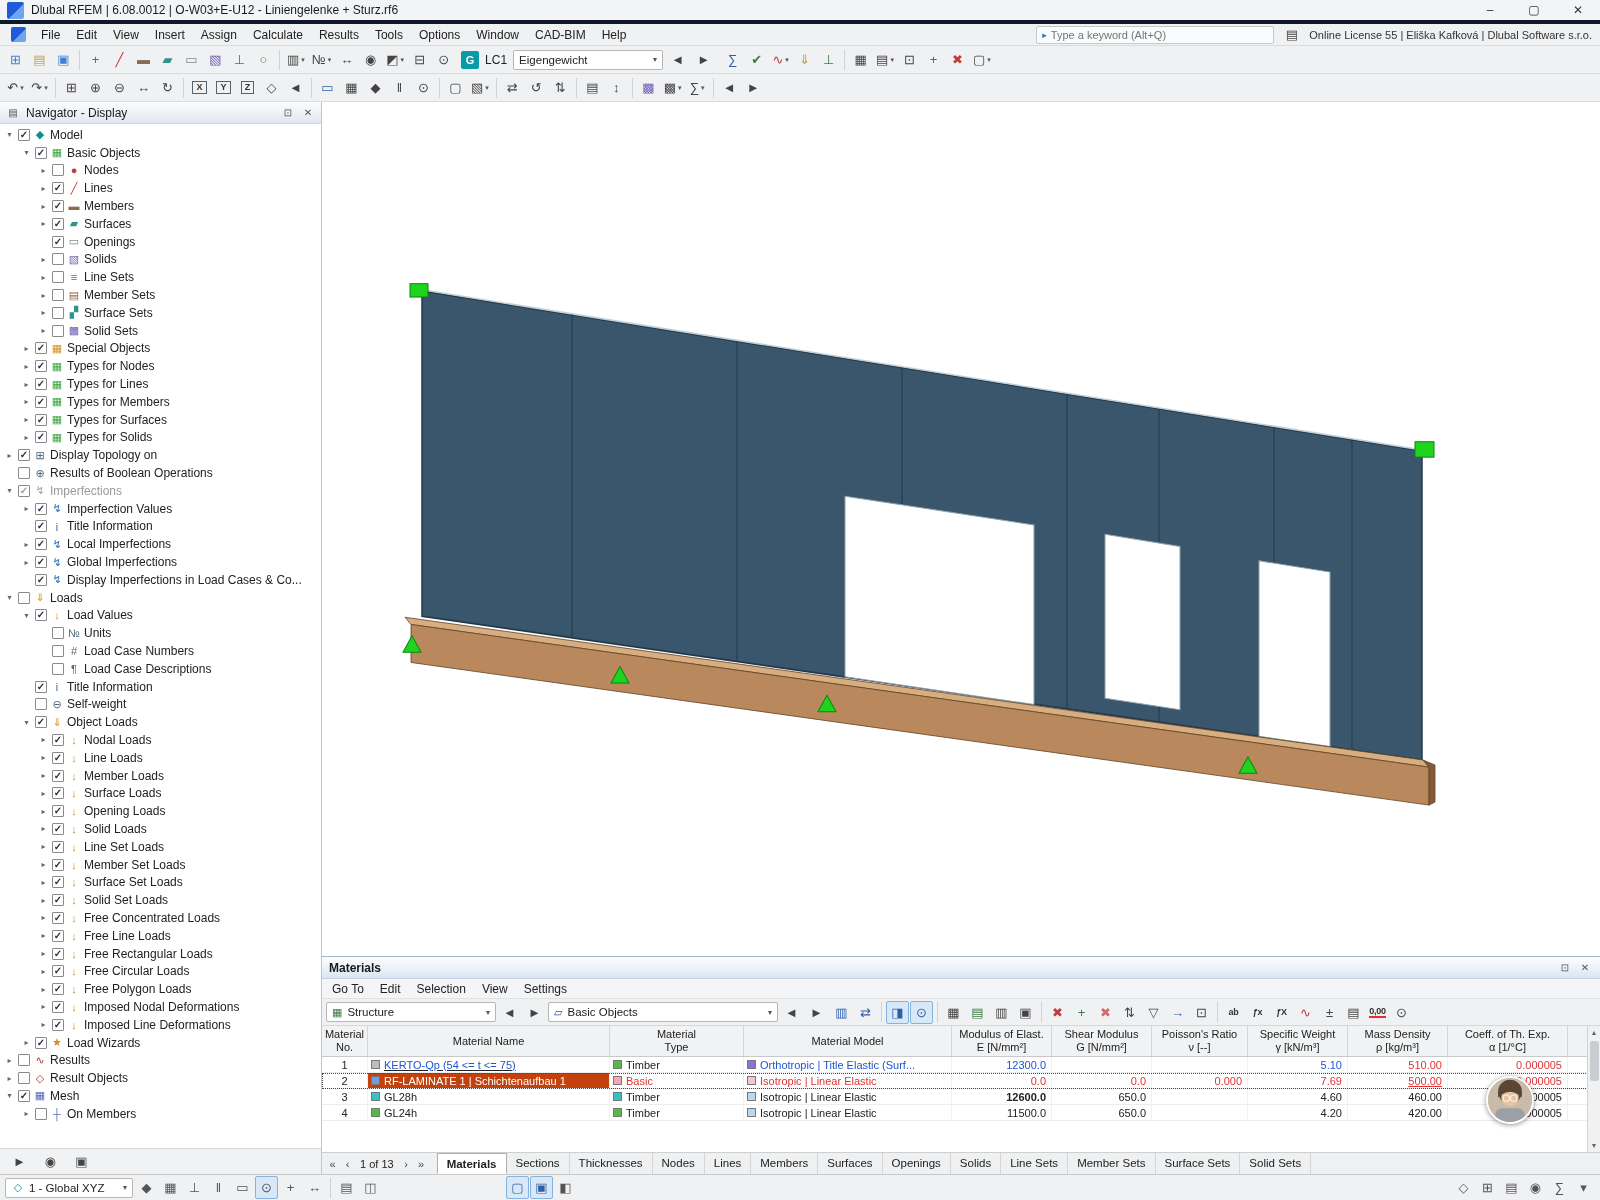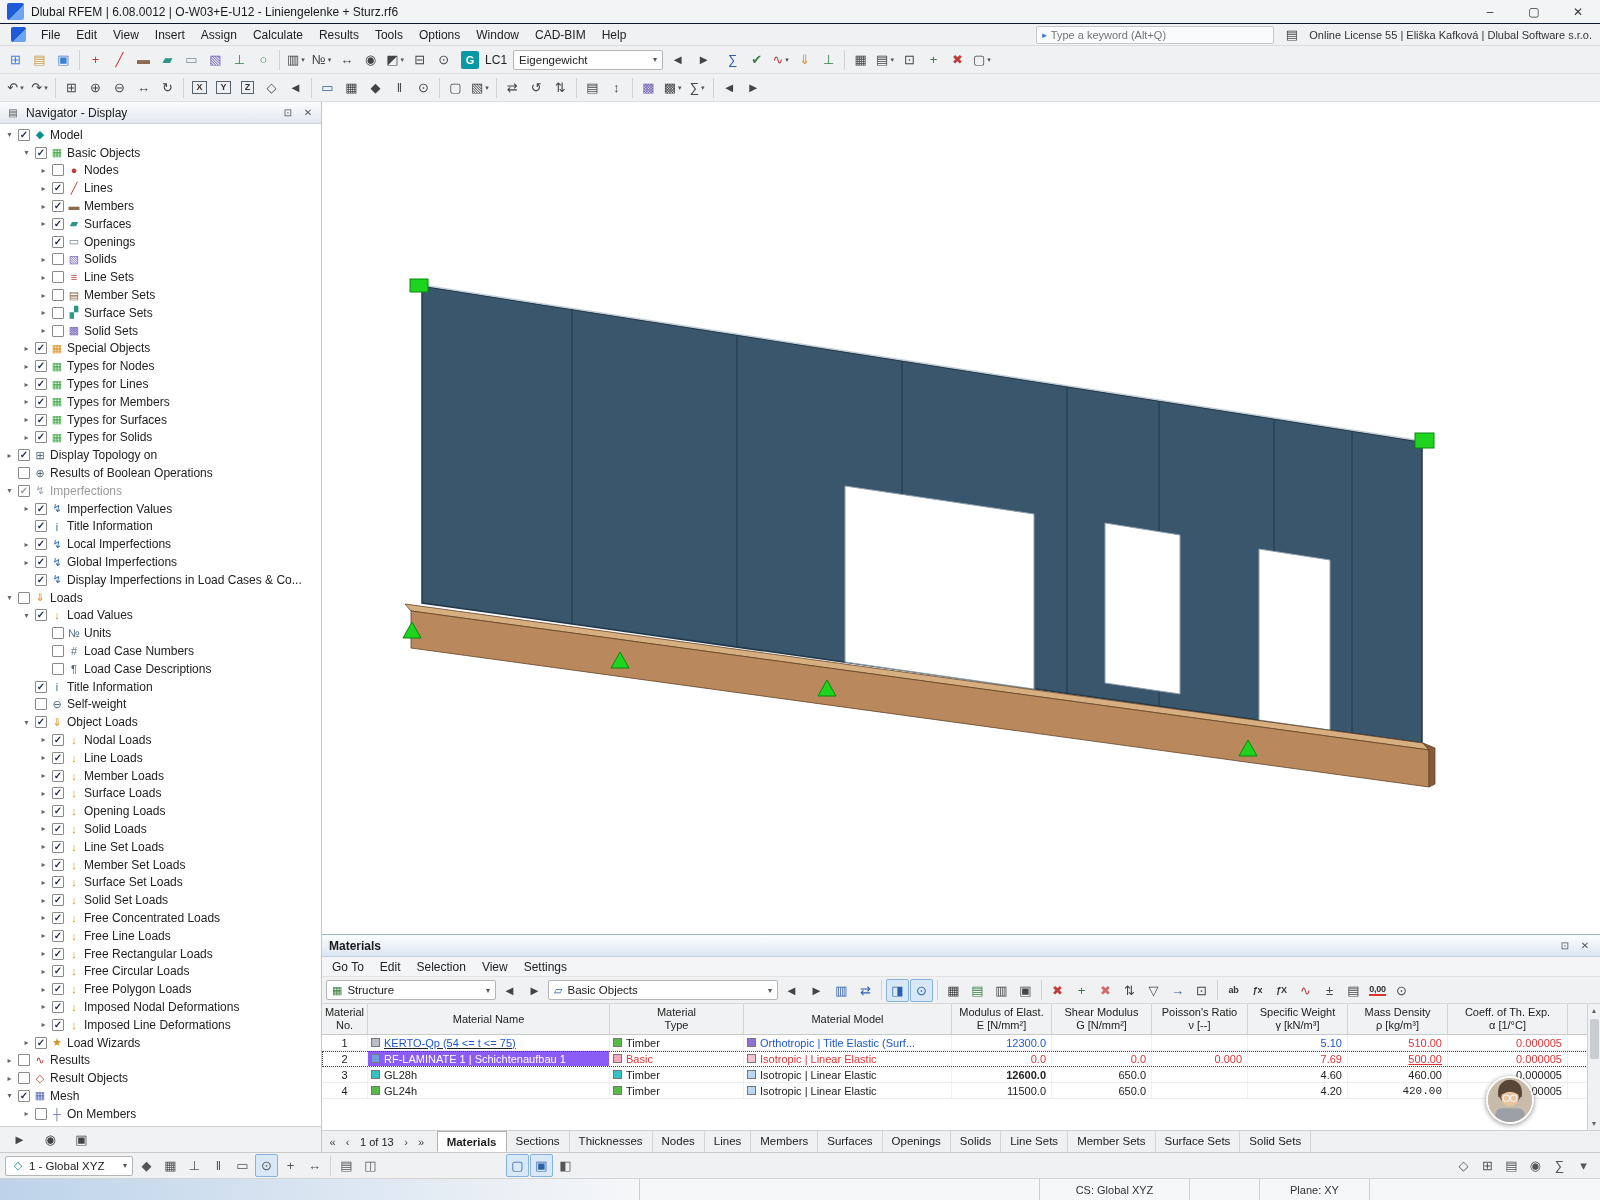--- a/index.html
+++ b/index.html
@@ -1,20 +1,20 @@
 <!DOCTYPE html>
 <html style="--wall: #39566c; --wall-edge: #223848; --wall-top: #c2cfd9; --beam-front: #b9895d; --beam-top: #d7ae80; --beam-end: #855a38; --beam-edge: #634427; --support: #1fd41f; --support-edge: #0c860c; --opening: #ffffff; --opening-edge: #8fa0ac;"><head>
 <meta charset="utf-8">
 <style>
 *{box-sizing:border-box;margin:0;padding:0}
 html,body{width:1600px;height:1200px}
 body{font-family:"Liberation Sans",sans-serif;font-size:12px;color:#222;background:#fff;overflow:hidden}
 .app{display:flex;flex-direction:column;height:100%;position:relative}
 
-.titlebar{height:24px;background:#f3f4f6;display:flex;align-items:center;border-bottom:1px solid #0f172a;flex:none}
+.titlebar{height:24px;background:#f3f4f6;display:flex;align-items:center;border-bottom:4px solid #0f172a;flex:none}
 .appicon{width:17px;height:17px;background:linear-gradient(135deg,#1d5bd8 55%,#6ea4f0 55%);margin:0 7px;border-radius:2px;flex:none}
 .title{font-size:12px;color:#1a1a1a;white-space:nowrap}
 .wincontrols{margin-left:auto;display:flex;height:100%}
 .wc{width:44px;display:flex;align-items:center;justify-content:center;font-size:12px;color:#333}
 
 .menubar{height:22px;background:#f0f1f3;display:flex;align-items:center;border-bottom:1px solid #dcdcdc;flex:none;padding-left:4px}
 .mi{padding:0 8px;line-height:22px;white-space:nowrap}
 .menuright{margin-left:auto;display:flex;align-items:center;gap:6px;padding-right:8px}
 .searchbox{width:238px;height:18px;background:#fafbfc;border:1px solid #c8c8c8;display:flex;align-items:center;padding:0 5px;border-radius:2px}
 .searchbox input{border:0;outline:0;background:transparent;font:11px "Liberation Sans",sans-serif;color:#777;width:100%}
@@ -70,21 +70,21 @@
 .thead{display:flex;background:#f1f2f3;border-bottom:1px solid #c9c9c9}
 .th{border-right:1px solid #d5d5d5;height:30px;display:flex;flex-direction:column;align-items:center;justify-content:center;line-height:13px;text-align:center;color:#222;flex:none;overflow:hidden;font-size:11px}
 .thfill{flex:1;background:#f1f2f3}
 .trw{display:flex;height:16px;border-bottom:1px solid #ededed;align-items:stretch}
 .trw.selrow{outline:1px dotted #444;outline-offset:-1px}
 .td{border-right:1px solid #f0f0f0;display:flex;align-items:center;padding:0 3px;overflow:hidden;white-space:nowrap;flex:none}
 .td.nm{justify-content:flex-end;padding-right:5px}
 .td.ctr{justify-content:center}
 .chip{width:9px;height:9px;border:1px solid #777;margin-right:4px;flex:none}
 .b{color:#1d56d2}.r{color:#e03434}.w{color:#fff}
-.td.sel{background:#8b5cf6;color:#fff}
+.td.sel{background:#c2410c;color:#fff}
 .vscroll{position:absolute;top:0;right:0;bottom:0;width:13px;background:#f0f1f3;border-left:1px solid #d2d2d2;display:flex;flex-direction:column;align-items:center}
 .vsb{font-size:7px;color:#666;height:13px;line-height:13px}
 .vsthumb{width:9px;height:40px;background:#c9cdd2;border-radius:2px;margin-top:2px}
 .mtabs{height:22px;background:#eef0f2;border-top:1px solid #cfcfcf;display:flex;align-items:center;padding:0 3px;flex:none}
 .pg{display:flex;align-items:center;margin-right:8px}
 .pgb{width:15px;height:16px;display:flex;align-items:center;justify-content:center;font-size:11px;color:#444}
 .pgt{font-size:11px;margin:0 5px;white-space:nowrap}
 .tabs{display:flex;height:100%;align-items:flex-end}
 .tab{padding:0 9px;height:21px;line-height:20px;font-size:11.5px;border-right:1px solid #d5d5d5;color:#222;white-space:nowrap}
 .tab.active{background:#fff;border:1px solid #b0b0b0;border-bottom:1px solid #fff;font-weight:bold}
@@ -994,21 +994,21 @@
                   <span>Timber</span>
                 </div>
                 <div class="td" data-name="cell-material-model" style="width: 208px;">
                   <span class="chip" style="background: rgb(188, 216, 240);"></span>
                   <span>Isotropic | Linear Elastic</span>
                 </div>
                 <div class="td nm" data-name="cell-value-0" style="width: 100px;">11500.0</div>
                 <div class="td nm" data-name="cell-value-1" style="width: 100px;">650.0</div>
                 <div class="td nm" data-name="cell-value-2" style="width: 96px;"></div>
                 <div class="td nm" data-name="cell-value-3" style="width: 100px;">4.20</div>
-                <div class="td nm" data-name="cell-value-4" style="width: 100px; font-family: Liberation Mono, monospace;">420.00</div>
+                <div class="td nm" data-name="cell-value-4" style="width: 100px;">420.00</div>
                 <div class="td nm" data-name="cell-value-5" style="width: 120px;">0.000005</div>
               </div>
             </div>
           <div class="vscroll" data-name="table-scrollbar">
             <span class="vsb" data-name="scroll-up-icon">▲</span>
             <span class="vsthumb" data-name="scroll-thumb"></span>
             <span class="vsb" style="margin-top:auto" data-name="scroll-down-icon">▼</span>
           </div>
         </div>
         <div class="mtabs" data-name="table-tabs-bar">
@@ -1106,28 +1106,20 @@
         </span>
         <span class="tic" data-name="settings-icon">
           <span class="gl" style="color: rgb(85, 85, 85);">∑</span>
         </span>
         <span class="tic" data-name="more-icon">
           <span class="gl" style="color: rgb(85, 85, 85);">▾</span>
         </span>
       </div>
   </div>
 
-  <div class="status2" data-name="info-bar">
-    <div class="seg grad" data-name="progress-area"></div>
-    <div class="seg fl" data-name="message-area"></div>
-    <div class="seg w150" data-name="coordinate-system-label">CS: Global XYZ</div>
-    <div class="seg w70" data-name="spacer-segment"></div>
-    <div class="seg w110" data-name="plane-label">Plane: XY</div>
-    <div class="seg w230" data-name="trailing-segment"></div>
-  </div>
 
   <div class="avatar" data-name="user-avatar">
     <svg viewBox="0 0 48 48">
       <rect width="48" height="48" fill="#c9bba9"></rect>
       <circle cx="24" cy="15" r="13" fill="#5a4636"></circle>
       <circle cx="24" cy="21" r="9.5" fill="#e8c49e"></circle>
       <path d="M11 21 Q11 6 24 6 Q37 6 37 21 L33 18 Q24 12 15 18 Z" fill="#5a4636"></path>
       <circle cx="20" cy="22" r="3.4" fill="none" stroke="#f2f2f2" stroke-width="1.2"></circle>
       <circle cx="28" cy="22" r="3.4" fill="none" stroke="#f2f2f2" stroke-width="1.2"></circle>
       <rect x="8" y="33" width="32" height="15" rx="7" fill="#9aa0a6"></rect>

